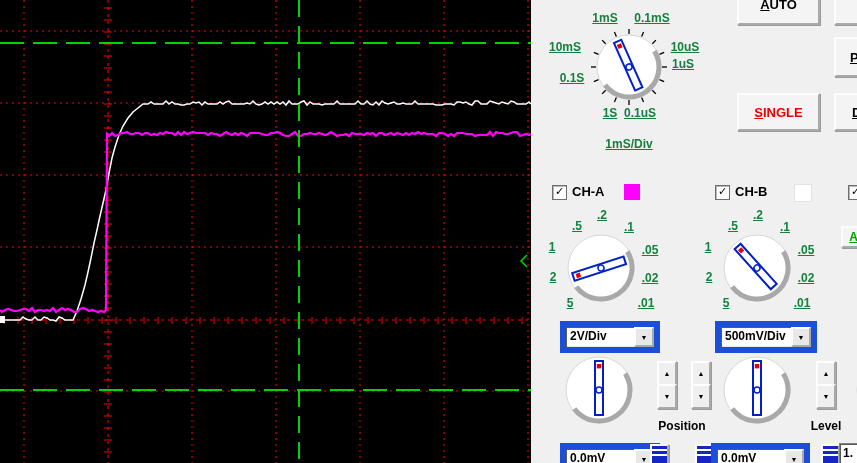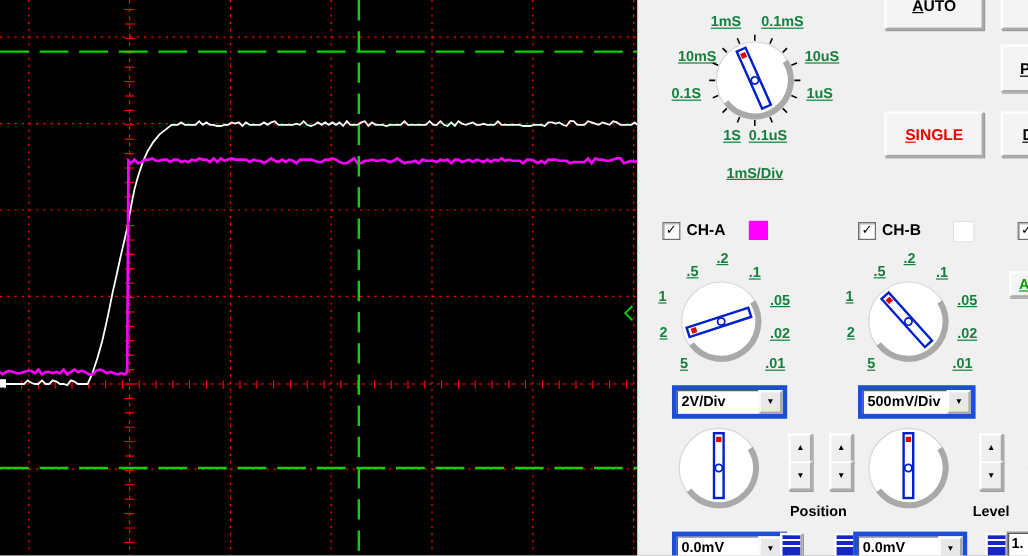--- a/index.html
+++ b/index.html
@@ -14,21 +14,21 @@
   .winbtn u{text-decoration:underline;}
   .red{color:#ee0000;text-align:center;}
   .green{color:#00a000;}
   .chk{position:absolute;width:13px;height:13px;background:#fff;border:1px solid #6d6d6d;
        box-shadow:inset 1px 1px 0 #b9b9b9;font:bold 11px "DejaVu Sans",sans-serif;
        line-height:12px;text-align:center;color:#000;}
   .boldlbl{position:absolute;font:bold 13px "Liberation Sans",sans-serif;color:#000;white-space:nowrap;}
   .swatch{position:absolute;width:16px;height:16px;}
   .knob{position:absolute;}
   .knob svg{display:block;}
-  .dd{position:absolute;height:20px;background:#fff;border:4px solid #1d4ed8;
+  .dd{position:absolute;height:20px;background:#fff;border:6px solid #1d4ed8;
       box-shadow:inset 1px 1px 0 #5a5a5a, inset -1px -1px 0 #e8e8e8;display:flex;align-items:stretch;}
   .dd .val{flex:1;font:bold 12px "Liberation Sans",sans-serif;color:#000;padding:2px 0 0 4px;
            white-space:nowrap;overflow:hidden;}
   .dd .arrow{width:16px;background:#e8e8e8;border:2px outset #fdfdfd;display:flex;align-items:center;
              justify-content:center;font-size:7px;color:#000;}
   .spin{position:absolute;width:16px;height:21px;background:#efefef;border:2px outset #fdfdfd;
         box-shadow:1px 1px 0 #9a9a9a;display:flex;align-items:center;justify-content:center;
         font-size:7px;color:#000;}
   .blueicon{position:absolute;width:15px;height:17px;border:2px outset #fdfdfd;box-shadow:1px 1px 0 #9a9a9a;
         background:linear-gradient(180deg,#1626c4 0 3px,#fff 3px 5px,#1626c4 5px 8px,#fff 8px 10px,#1626c4 10px 100%);}
@@ -135,24 +135,24 @@
         <polyline points="0,310 2,312 5,310 8,309 11,310 14,311 17,311 20,310 23,309 26,309 29,311 32,308 35,312 38,310 41,310 44,311 47,310 50,311 53,308 56,312 59,310 62,308 65,310 68,309 71,310 74,312 77,312 80,309 83,308 86,309 89,311 92,310 95,311 98,312 101,311 104,312 106,310 107,134 109,136 112,133 115,136 118,135 121,133 124,133 127,132 130,134 133,134 136,133 139,133 142,135 145,133 148,133 151,135 154,134 157,135 160,133 163,134 166,132 169,133 172,133 175,135 178,132 181,135 184,132 187,134 190,133 193,132 196,133 199,133 202,133 205,133 208,135 211,133 214,134 217,134 220,136 223,134 226,132 229,134 232,135 235,133 238,135 241,133 244,134 247,136 250,133 253,133 256,133 259,133 262,134 265,135 268,135 271,133 274,133 277,132 280,133 283,135 286,136 289,136 292,134 295,132 298,136 301,136 304,134 307,134 310,133 313,134 316,134 319,133 322,134 325,135 328,134 331,132 334,134 337,136 340,135 343,135 346,134 349,136 352,133 355,134 358,134 361,134 364,135 367,133 370,134 373,133 376,136 379,133 382,133 385,135 388,134 391,133 394,135 397,133 400,134 403,135 406,133 409,135 412,133 415,134 418,132 421,134 424,133 427,134 430,134 433,134 436,136 439,133 442,133 445,134 448,136 451,134 454,136 457,133 460,133 463,133 466,134 469,134 472,134 475,136 478,135 481,135 484,135 487,135 490,132 493,136 496,132 499,133 502,133 505,134 508,134 511,133 514,132 517,132 520,136 523,135 526,134 529,135 531,134" fill="none" stroke="#ff00ff" stroke-width="2.2" stroke-linejoin="miter"></polyline>
         <line x1="0" y1="43" x2="531" y2="43" stroke="#00d400" stroke-width="2" stroke-dasharray="24 9"></line>
         <line x1="0" y1="390" x2="531" y2="390" stroke="#00d400" stroke-width="2" stroke-dasharray="24 9"></line>
         <line x1="299" y1="0" x2="299" y2="463" stroke="#00d400" stroke-width="2" stroke-dasharray="17 9"></line>
         <polyline points="527,255 521,261 527,267" fill="none" stroke="#00d400" stroke-width="1.5"></polyline>
         <rect x="0" y="316" width="5" height="7" fill="#ffffff"></rect>
       </svg></div>
 
   <span class="knoblbl" style="left:605px;top:11px;">1mS</span>
   <span class="knoblbl" style="left:652px;top:11px;">0.1mS</span>
-  <span class="knoblbl" style="left:565px;top:40px;margin-left:16px;">10mS</span>
+  <span class="knoblbl" style="left:565px;top:40px;">10mS</span>
   <span class="knoblbl" style="left:685px;top:40px;">10uS</span>
   <span class="knoblbl" style="left:572px;top:71px;">0.1S</span>
-  <span class="knoblbl" style="left:683px;top:71px;">1uS</span>
+  <span class="knoblbl" style="left:683px;top:57px;">1uS</span>
   <span class="knoblbl" style="left:610px;top:106px;">1S</span>
   <span class="knoblbl" style="left:640px;top:106px;">0.1uS</span>
   <div class="knob" style="left:581px;top:19px;width:96px;height:96px;">
       <svg viewBox="-48 -48 96 96" width="96" height="96">
         <line x1="0" y1="-33" x2="0" y2="-38" stroke="#000" stroke-width="1.3"></line>
         <line x1="12.628553268047963" y1="-30.48802457287246" x2="14.541970429873412" y2="-35.1074222354289" stroke="#000" stroke-width="1.3"></line>
         <line x1="23.334523779156065" y1="-23.33452377915607" x2="26.870057685088803" y2="-26.870057685088806" stroke="#000" stroke-width="1.3"></line>
         <line x1="30.48802457287246" y1="-12.628553268047964" x2="35.1074222354289" y2="-14.541970429873414" stroke="#000" stroke-width="1.3"></line>
         <line x1="33" y1="-2.0206672185931327e-15" x2="38" y2="-2.326828918379971e-15" stroke="#000" stroke-width="1.3"></line>
         <line x1="30.48802457287246" y1="12.62855326804796" x2="35.1074222354289" y2="14.541970429873409" stroke="#000" stroke-width="1.3"></line>

